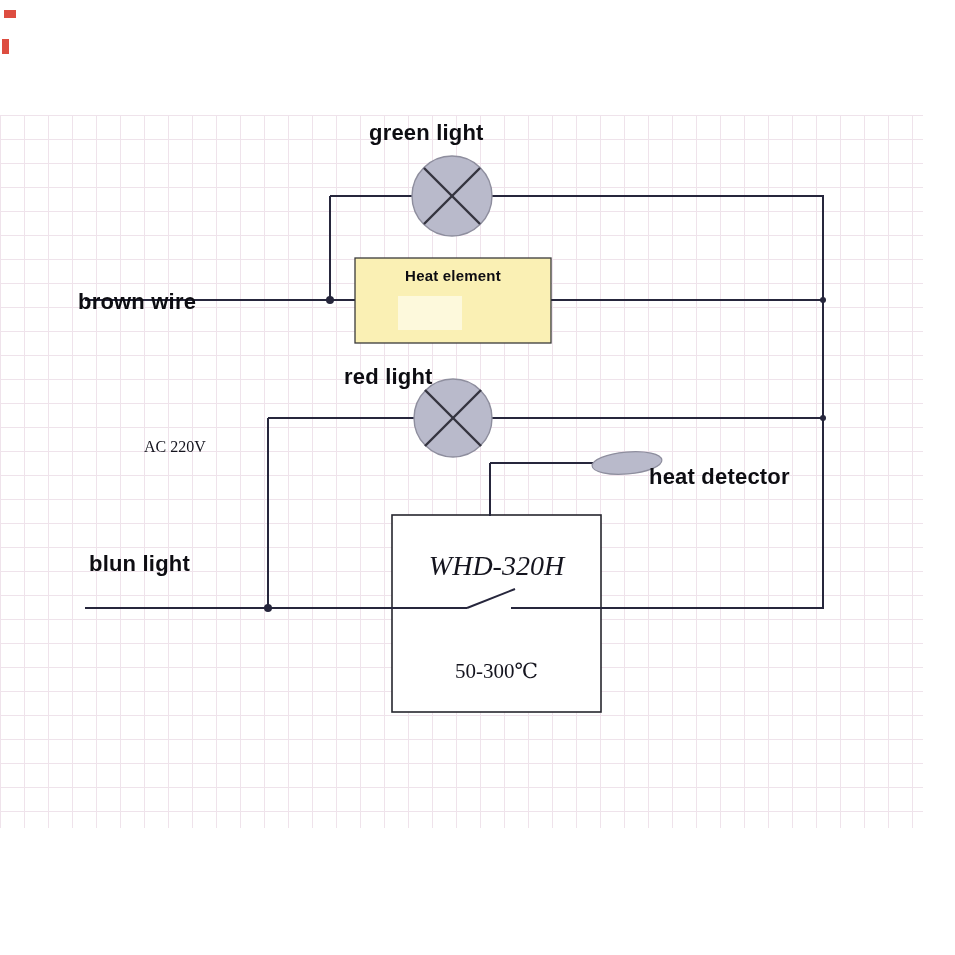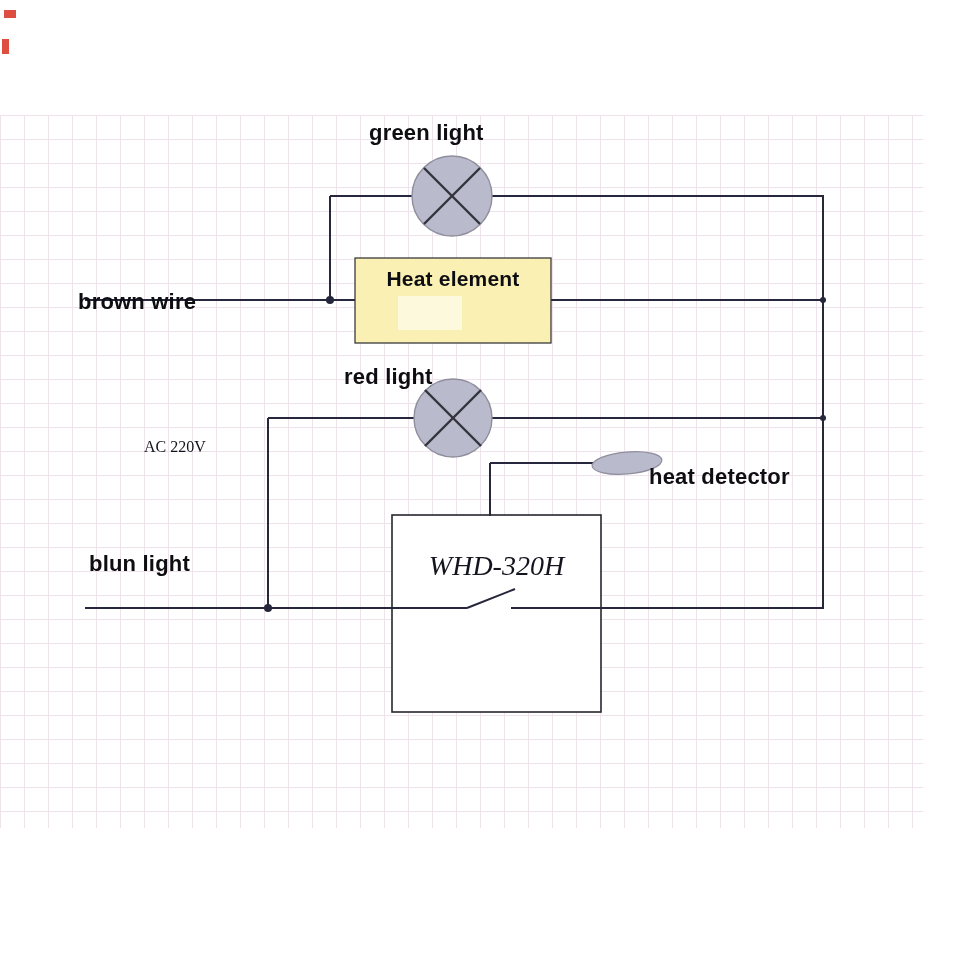--- a/index.html
+++ b/index.html
@@ -79,27 +79,28 @@
     <circle class="dot" cx="330" cy="300" r="4"></circle>
     <circle class="dot" cx="268" cy="608" r="4"></circle>
     <circle class="dot" cx="823" cy="300" r="3"></circle>
     <circle class="dot" cx="823" cy="418" r="3"></circle>
   </svg>
 
   <div class="lbl" style="left:369px; top:120px;">green light</div>
 
   <div class="lbl" style="left:78px; top:245px;margin-top:44px;">brown wire</div>
 
-  <div class="lbl center" style="left:355px; top:267px; width:196px; font-size:21px;">Heat element</div>
+  <div class="lbl center" style="left:355px; top:267px; width:196px; font-size:15px;">Heat element</div>
 
   <div class="lbl" style="left:344px; top:364px;">red light</div>
 
   <div class="serif" style="left:144px; top:438px;">AC 220V</div>
 
   <div class="lbl" style="left:649px; top:428px;margin-top:36px;">heat detector</div>
 
   <div class="lbl" style="left:89px; top:551px;">blun light</div>
 
   <div class="serif center" style="left:392px; top:550px; width:209px; font-size:28px;font-style:italic;">WHD-320H</div>
 
+  <div class="serif center" style="left:392px; top:659px; width:209px; font-size:21px;">50-300℃</div>
 
 
 </div>
 
 </body></html>

